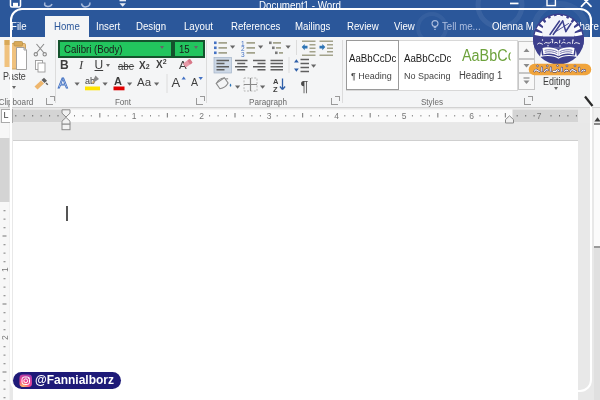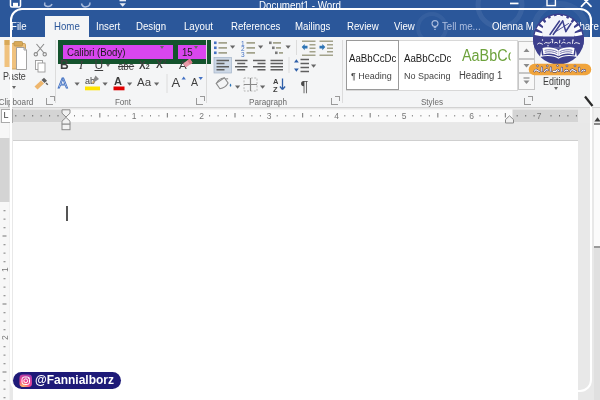--- a/index.html
+++ b/index.html
@@ -15,21 +15,21 @@
   #hometab{left:45px;top:16px;width:44px;height:21px;background:#f4f5f6;}
   #ribbon{left:0;top:37px;width:600px;height:70px;background:#f4f5f6;
           border-bottom:1px solid #d2d2d2;}
   .glabel{top:97px;font-size:9px;color:#6a6a6a;text-align:center;transform:scaleX(.9);}
   .gsep{top:40px;width:1px;height:63px;background:#dcdcdc;}
   .dlg{top:98px;width:6px;height:6px;border-left:1px solid #9a9a9a;border-bottom:1px solid #9a9a9a;}
   .dlg:after{content:"";position:absolute;right:-2px;top:-2px;width:4px;height:4px;
              border-right:1.2px solid #9a9a9a;border-top:1.2px solid #9a9a9a;}
   .car{width:0;height:0;border-left:2.6px solid transparent;border-right:2.6px solid transparent;
        border-top:3.2px solid #676767;}
-  .combo{background:#d946ef;border:5px solid #14532d;font-size:10.5px;color:#1a1a1a;}
+  .combo{background:#22c55e;border:2px solid #14532d;font-size:10.5px;color:#1a1a1a;}
   .combo span{position:absolute;left:4px;top:1px;transform:scaleX(.92);transform-origin:left center;white-space:nowrap;}
   #rulerrow{left:0;top:108px;width:600px;height:15px;background:#e9e9e9;}
   #docarea{left:0;top:123px;width:600px;height:277px;background:#e8e8e8;}
   #page{left:13px;top:140px;width:564.5px;height:260px;background:#fff;
         border-top:1px solid #cfcfcf;}
   #cursor{left:66px;top:206px;width:1.6px;height:15px;background:#555;z-index:5;}
   #frame{left:10px;top:8px;width:578px;height:380px;border:2.8px solid #fff;
          border-radius:12px;z-index:40;pointer-events:none;}
   #badge{left:13px;top:371.5px;width:108px;height:17.5px;background:#1e1a78;border-radius:9px;z-index:50;}
   #badge span{position:absolute;left:22px;top:1.5px;color:#fff;font-weight:bold;font-size:12.5px;

